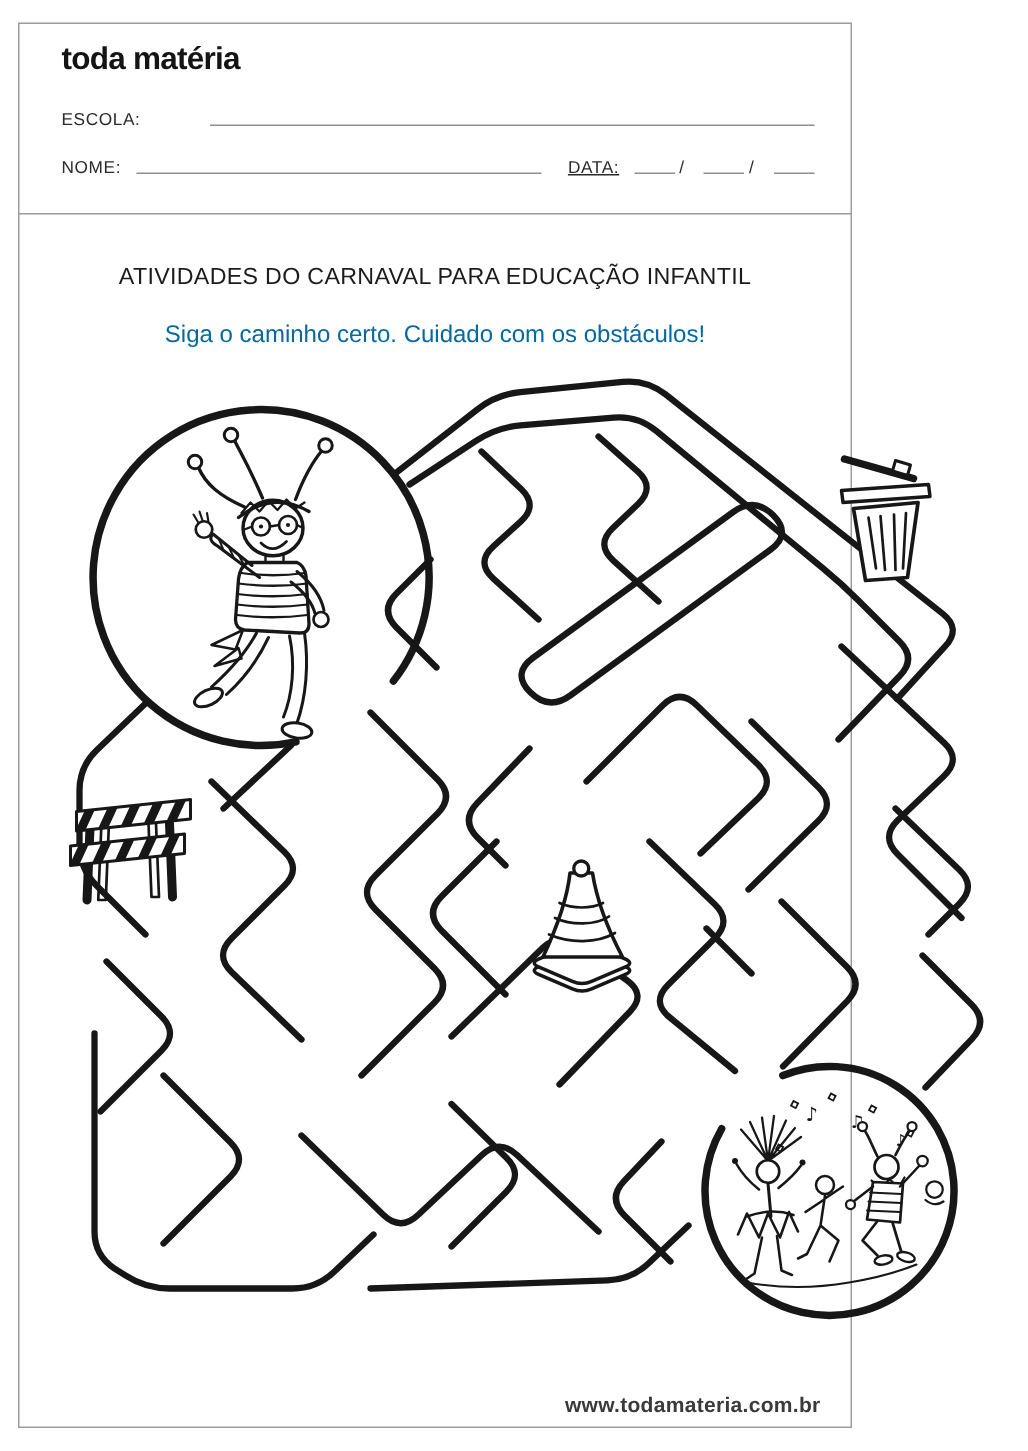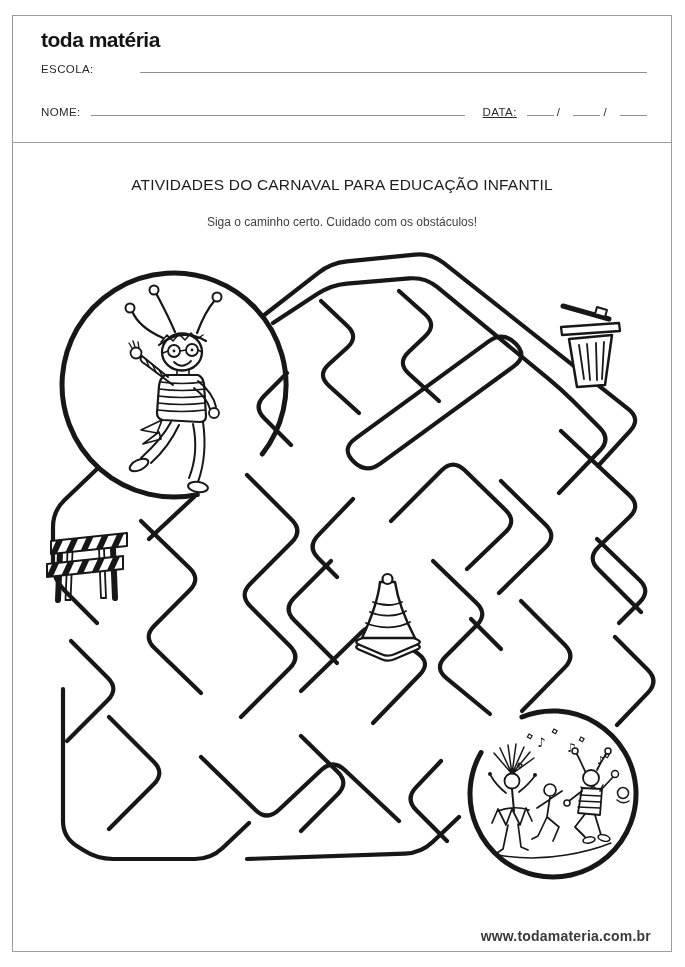--- a/index.html
+++ b/index.html
@@ -1,37 +1,37 @@
 <!DOCTYPE html>
 <html><head>
 <meta charset="utf-8">
 <style>
   html,body{margin:0;padding:0;background:#ffffff;}
   body{width:685px;height:967px;position:relative;overflow:hidden;
        font-family:"Liberation Sans",sans-serif;color:#1f1f1f;}
-  .page{position:absolute;left:12px;top:15px;width:660px;height:937px;
+  .page{position:absolute;left:12px;top:15px;width:556px;height:937px;
         border:1.5px solid #9c9c9c;background:#fff;box-sizing:border-box;}
   .logo{position:absolute;left:28px;top:12px;font-size:21px;font-weight:700;
         letter-spacing:-0.5px;color:#141414;}
   .form-row{position:absolute;left:0;width:100%;box-sizing:border-box;
             padding:0 24px 0 28px;display:flex;align-items:flex-end;
             font-size:11.5px;letter-spacing:0.4px;color:#2a2a2a;}
-  .row-escola{top:47px;gap:36px;}
+  .row-escola{top:58px;gap:36px;}
   .row-nome{top:90px;text-align:right;}
   .fline{height:0;border-bottom:1.2px solid #8f8f8f;margin:0 0 2px 10px;}
   .grow{flex:1;}
   .dseg{width:27px;flex:none;}
   .slash{margin:0 3px;color:#2a2a2a;}
   .datelbl{margin-left:18px;text-decoration:underline;}
   .divider{position:absolute;left:-1px;top:126px;width:calc(100% + 2px);
            height:0;border-top:1.5px solid #9c9c9c;}
   .title{position:absolute;left:0;top:160px;width:100%;text-align:center;
          font-size:15.5px;font-weight:400;color:#1c1c1c;letter-spacing:0.2px;}
   .subtitle{position:absolute;left:0;top:199px;width:100%;text-align:center;
-            font-size:12px;color:#404040;}
+            font-size:16px;color:#0369a1;}
   .maze-wrap{position:absolute;left:16px;top:231px;width:632px;height:652px;}
   .footer{position:absolute;right:20px;bottom:7px;font-size:14px;
           font-weight:700;color:#3a3a3a;letter-spacing:0.2px;}
 </style>
 </head>
 <body>
 
 <div class="page">
 
   <div class="logo">toda matéria</div>

